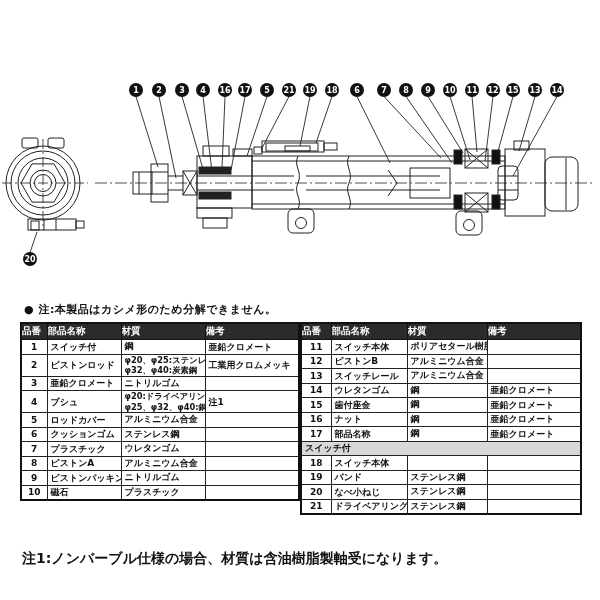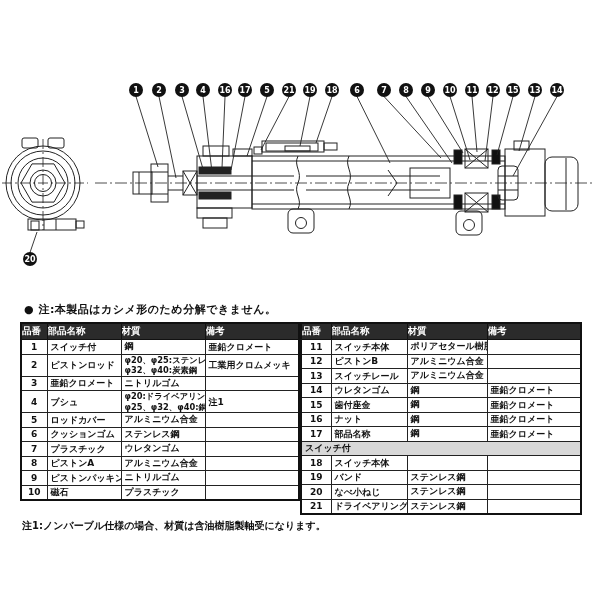--- a/index.html
+++ b/index.html
@@ -7,21 +7,21 @@
     width:600px;height:600px;position:relative;background:#ffffff;
     font-family:"DejaVu Sans","Liberation Sans",sans-serif;color:#111;
     overflow:hidden;
   }
   svg{display:block;}
   .note-top{
     position:absolute;top:302px;left:24px;font-size:11px;font-weight:bold;
     letter-spacing:.5px;white-space:nowrap;
   }
   .note-bottom{
-    position:absolute;top:519px;left:22px;font-size:10px;font-weight:bold;
+    position:absolute;top:550px;left:22px;font-size:14px;font-weight:bold;
     white-space:nowrap;
     text-align:center;
   }
   table.parts{
     position:absolute;top:322px;border-collapse:collapse;table-layout:fixed;
     border:2px solid #111;
   }
   #table-left{left:20px;width:278px;}
   #table-right{left:300px;width:280px;}
   table.parts th{

